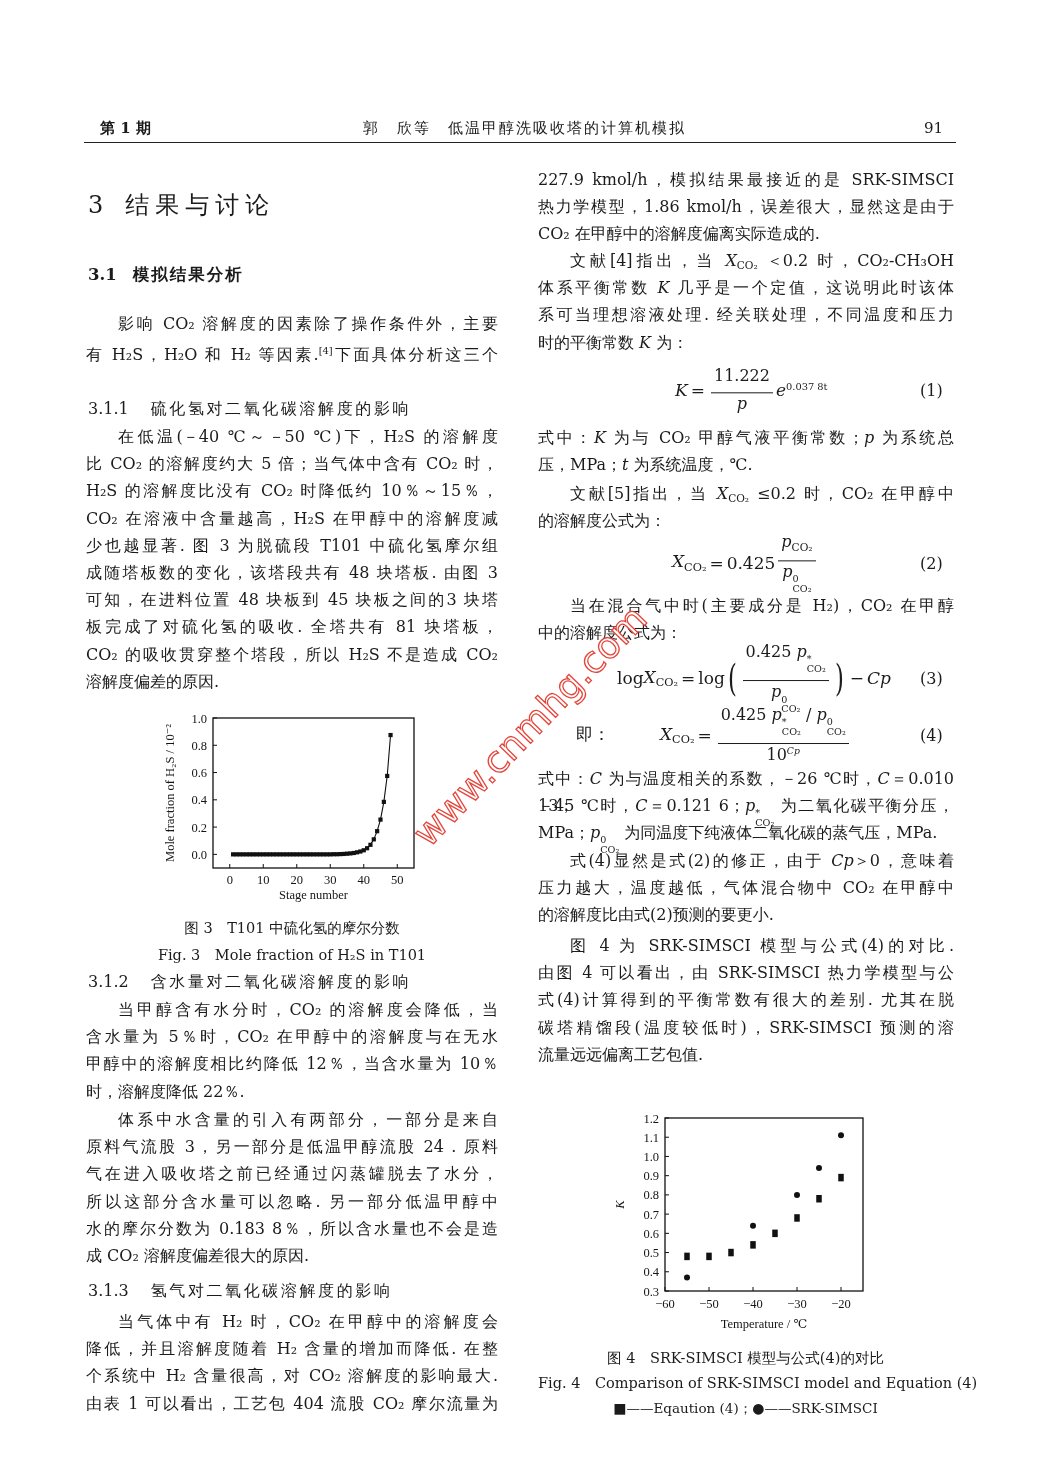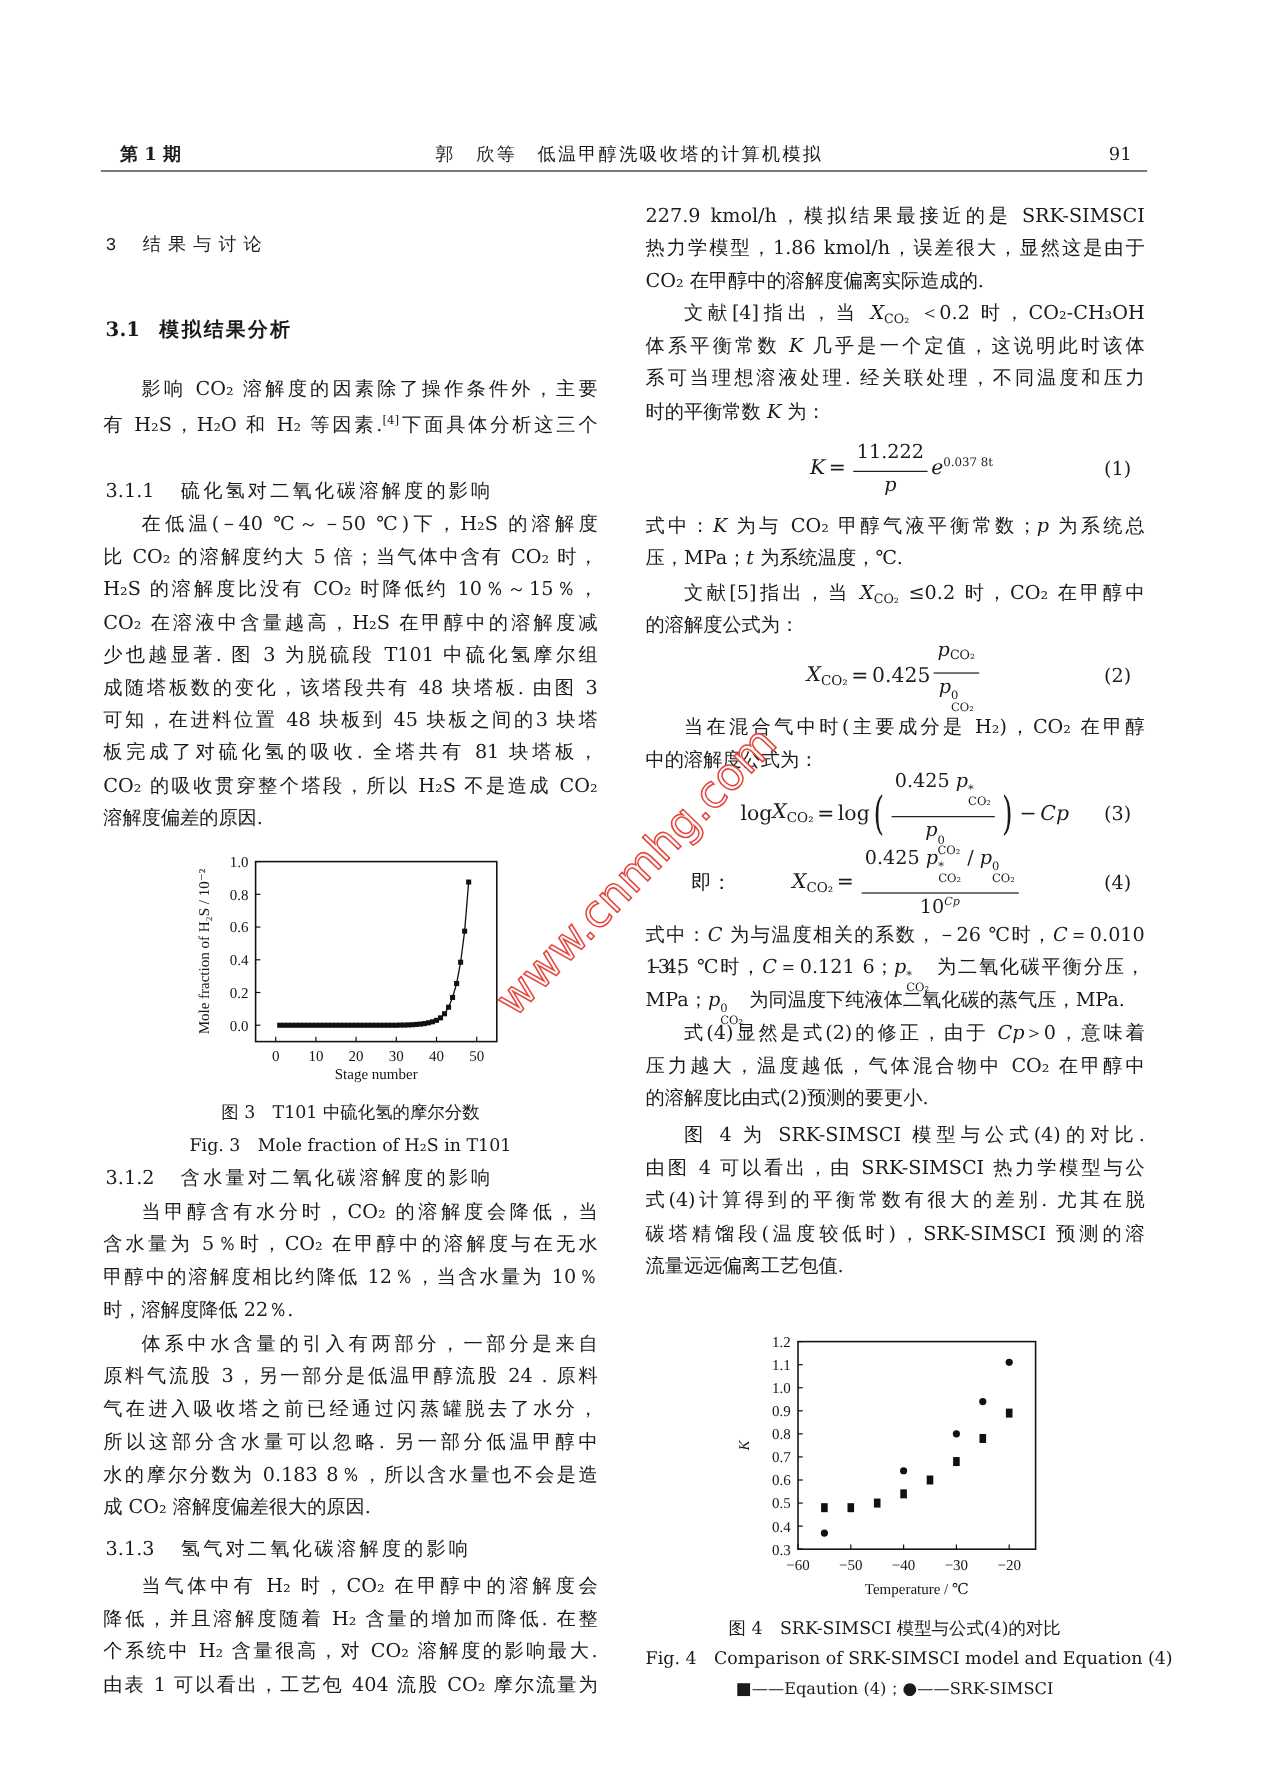--- a/index.html
+++ b/index.html
@@ -9,21 +9,21 @@
     font-family: "DejaVu Serif", "Liberation Serif", serif;
   }
   
   .hdr { position: absolute; top: 118px; font-size: 15px; line-height: 20px; white-space: nowrap; }
   .hdr-left { left: 88px; font-weight: bold; margin-left: 12px; }
   .hdr-center { left: 363px; letter-spacing: 2px; }
   .hdr-right { left: 924px; }
   .hdr-rule { position: absolute; left: 84px; width: 872px; top: 142px; border-top: 1.6px solid #222; }
 
   
-  .sec { position: absolute; left: 88px; top: 191px; font-size: 15px; line-height: 28px; white-space: nowrap; font-family: Liberation Mono, monospace; }
+  .sec { position: absolute; left: 88px; top: 191px; font-size: 24px; line-height: 28px; white-space: nowrap; }
   .sec .txt { margin-left: 22px; letter-spacing: 6px; }
   .subsec { position: absolute; left: 88px; top: 264px; font-size: 16.5px; font-weight: bold; line-height: 22px; white-space: nowrap; text-align: right; }
   .subsec .txt { margin-left: 16px; letter-spacing: 2px; }
   .h3 { position: absolute; left: 88px; font-size: 16px; line-height: 27px; white-space: nowrap; }
   .h3 .txt { margin-left: 22px; letter-spacing: 2.6px; }
 
   
   .blk { position: absolute; width: 412px; font-size: 16px; }
   .blk.r { width: 416px; }
   .line { height: 27.2px; line-height: 27.2px; overflow: visible; text-align: left; }

